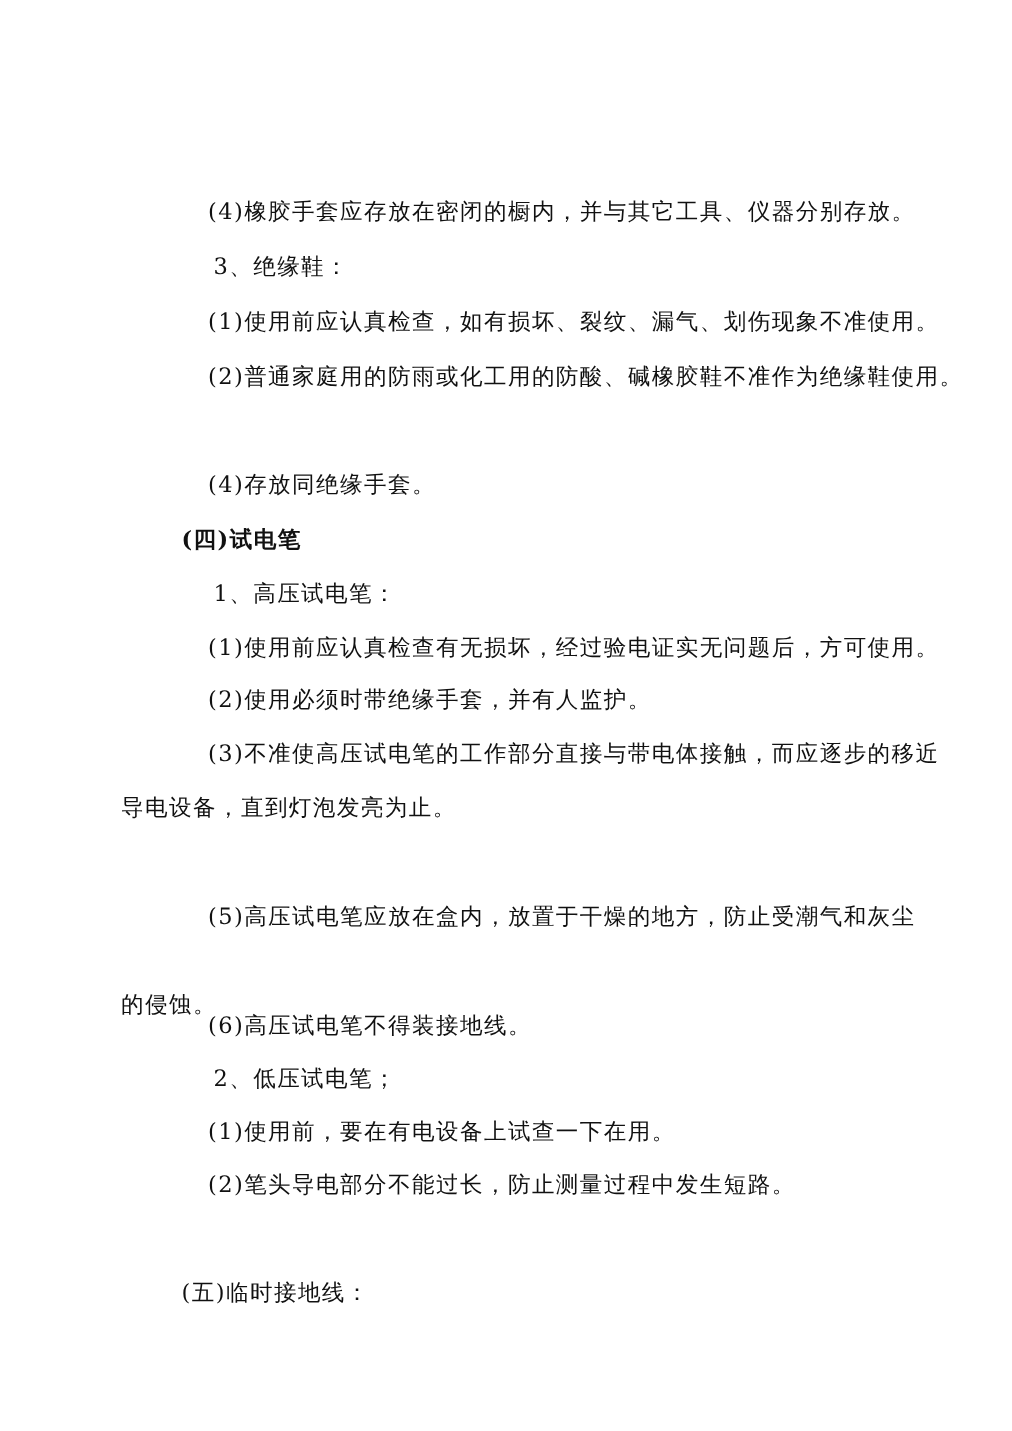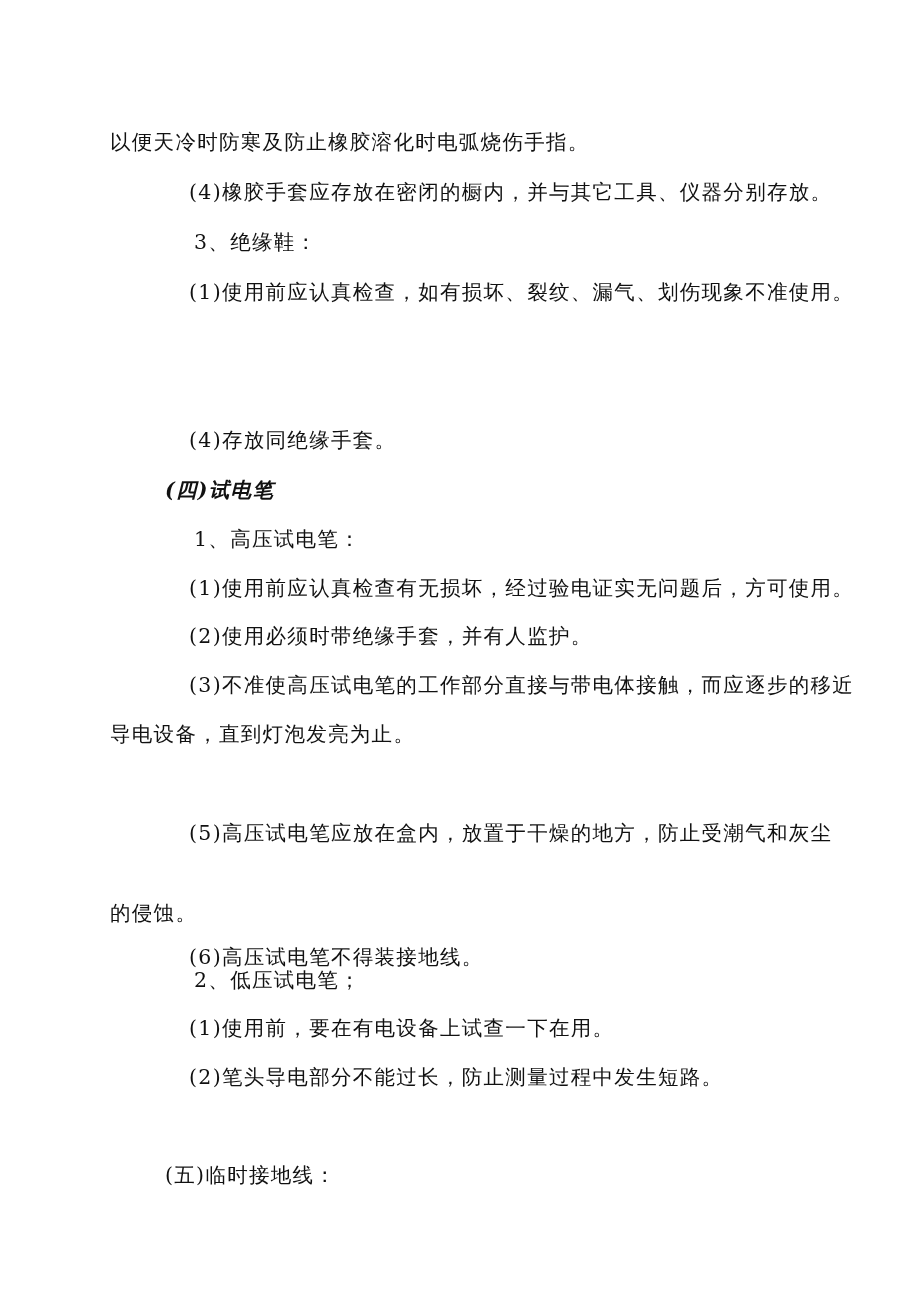--- a/index.html
+++ b/index.html
@@ -25,37 +25,37 @@
     position: absolute;
     white-space: nowrap;
     font-size: 20.5px;
     line-height: 26px;
     letter-spacing: 1.3px;
   }
   .cont { left: 110px; }
   .item { left: 165px; margin-left: 24px; }
   .head { left: 150px; margin-left: 44px; }
   .sec  { left: 165px; }
-  .bold { font-weight: bold; font-style: italic; }
+  .bold { font-weight: bold; }
 </style>
 </head>
 <body>
 
 <div class="page">
-  <div class="line cont" style="top:129px">以便天冷时防寒及防止橡胶溶化时电弧烧伤手指。</div>
   <div class="line item" style="top:179px">(4)橡胶手套应存放在密闭的橱内，并与其它工具、仪器分别存放。</div>
   <div class="line head" style="top:229px">3、绝缘鞋：</div>
   <div class="line item" style="top:279px">(1)使用前应认真检查，如有损坏、裂纹、漏气、划伤现象不准使用。</div>
+  <div class="line item" style="top:329px">(2)普通家庭用的防雨或化工用的防酸、碱橡胶鞋不准作为绝缘鞋使用。</div>
   <div class="line item" style="top:427px">(4)存放同绝缘手套。</div>
   <div class="line sec bold" style="top:477px">(四)试电笔</div>
   <div class="line head" style="top:526px">1、高压试电笔：</div>
   <div class="line item" style="top:575px">(1)使用前应认真检查有无损坏，经过验电证实无问题后，方可使用。</div>
   <div class="line item" style="top:623px">(2)使用必须时带绝缘手套，并有人监护。</div>
   <div class="line item" style="top:672px">(3)不准使高压试电笔的工作部分直接与带电体接触，而应逐步的移近</div>
   <div class="line cont" style="top:721px">导电设备，直到灯泡发亮为止。</div>
   <div class="line item" style="top:820px">(5)高压试电笔应放在盒内，放置于干燥的地方，防止受潮气和灰尘</div>
   <div class="line cont" style="top:900px">的侵蚀。</div>
-  <div class="line item" style="top:944px">(6)高压试电笔不得装接地线。</div>
+  <div class="line item" style="top:919px">(6)高压试电笔不得装接地线。</div>
   <div class="line head" style="top:967px">2、低压试电笔；</div>
   <div class="line item" style="top:1015px">(1)使用前，要在有电设备上试查一下在用。</div>
   <div class="line item" style="top:1064px">(2)笔头导电部分不能过长，防止测量过程中发生短路。</div>
   <div class="line sec" style="top:1162px">(五)临时接地线：</div>
 </div>
 
 </body></html>

